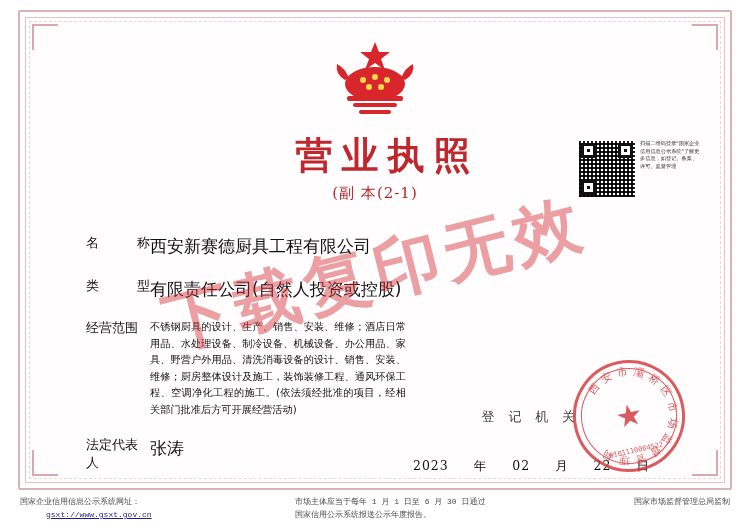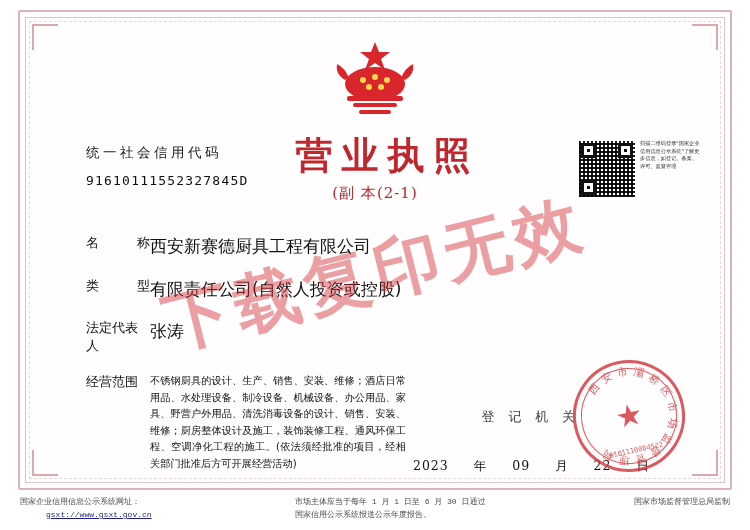--- a/index.html
+++ b/index.html
@@ -319,60 +319,56 @@
 
   <div id="qr-wrap">
     <div id="qr">
       <div class="eye a"></div>
       <div class="eye b"></div>
       <div class="eye c"></div>
     </div>
     <div id="qr-note">扫描二维码登录"国家企业信用信息公示系统"了解更多信息，如登记、备案、许可、监督管理</div>
   </div>
 
-  <div id="credit-block">
-    <div id="credit-label">统一社会信用代码</div>
-    <div id="credit-value">91610111552327845D</div>
-  </div>
 
   <div class="fields-left">
     <div class="row">
       <div class="lbl two">
         <span>名</span>
         <span>称</span>
       </div>
       <div class="val">西安新赛德厨具工程有限公司</div>
     </div>
 
     <div class="row">
       <div class="lbl two">
         <span>类</span>
         <span>型</span>
       </div>
       <div class="val">有限责任公司(自然人投资或控股)</div>
     </div>
 
+    <div class="row scope">
+      <div class="lbl">经营范围</div>
+      <div class="val">不锈钢厨具的设计、生产、销售、安装、维修；酒店日常用品、水处理设备、制冷设备、机械设备、办公用品、家具、野营户外用品、清洗消毒设备的设计、销售、安装、维修；厨房整体设计及施工，装饰装修工程、通风环保工程、空调净化工程的施工。(依法须经批准的项目，经相关部门批准后方可开展经营活动)</div>
+    </div>
+
     <div class="row">
       <div class="lbl">法定代表人</div>
       <div class="val">张涛</div>
     </div>
-
-    <div class="row scope">
-      <div class="lbl">经营范围</div>
-      <div class="val">不锈钢厨具的设计、生产、销售、安装、维修；酒店日常用品、水处理设备、制冷设备、机械设备、办公用品、家具、野营户外用品、清洗消毒设备的设计、销售、安装、维修；厨房整体设计及施工，装饰装修工程、通风环保工程、空调净化工程的施工。(依法须经批准的项目，经相关部门批准后方可开展经营活动)</div>
-    </div>
   </div>
 
 
   <div id="authority">登 记 机 关</div>
 
   <div id="date-line">
     <span>2023</span>
     <span>年</span>
-    <span>09</span>
+    <span>02</span>
     <span>月</span>
     <span>22</span>
     <span>日</span>
   </div>
 
   <div id="seal">
     <div class="ring-text" id="seal-ring">
         <span style="transform: rotate(-130deg) translate(44px) rotate(90deg) translate(-50%, -50%);">西</span>
         <span style="transform: rotate(-108.333deg) translate(44px) rotate(90deg) translate(-50%, -50%);">安</span>
         <span style="transform: rotate(-86.6667deg) translate(44px) rotate(90deg) translate(-50%, -50%);">市</span>

